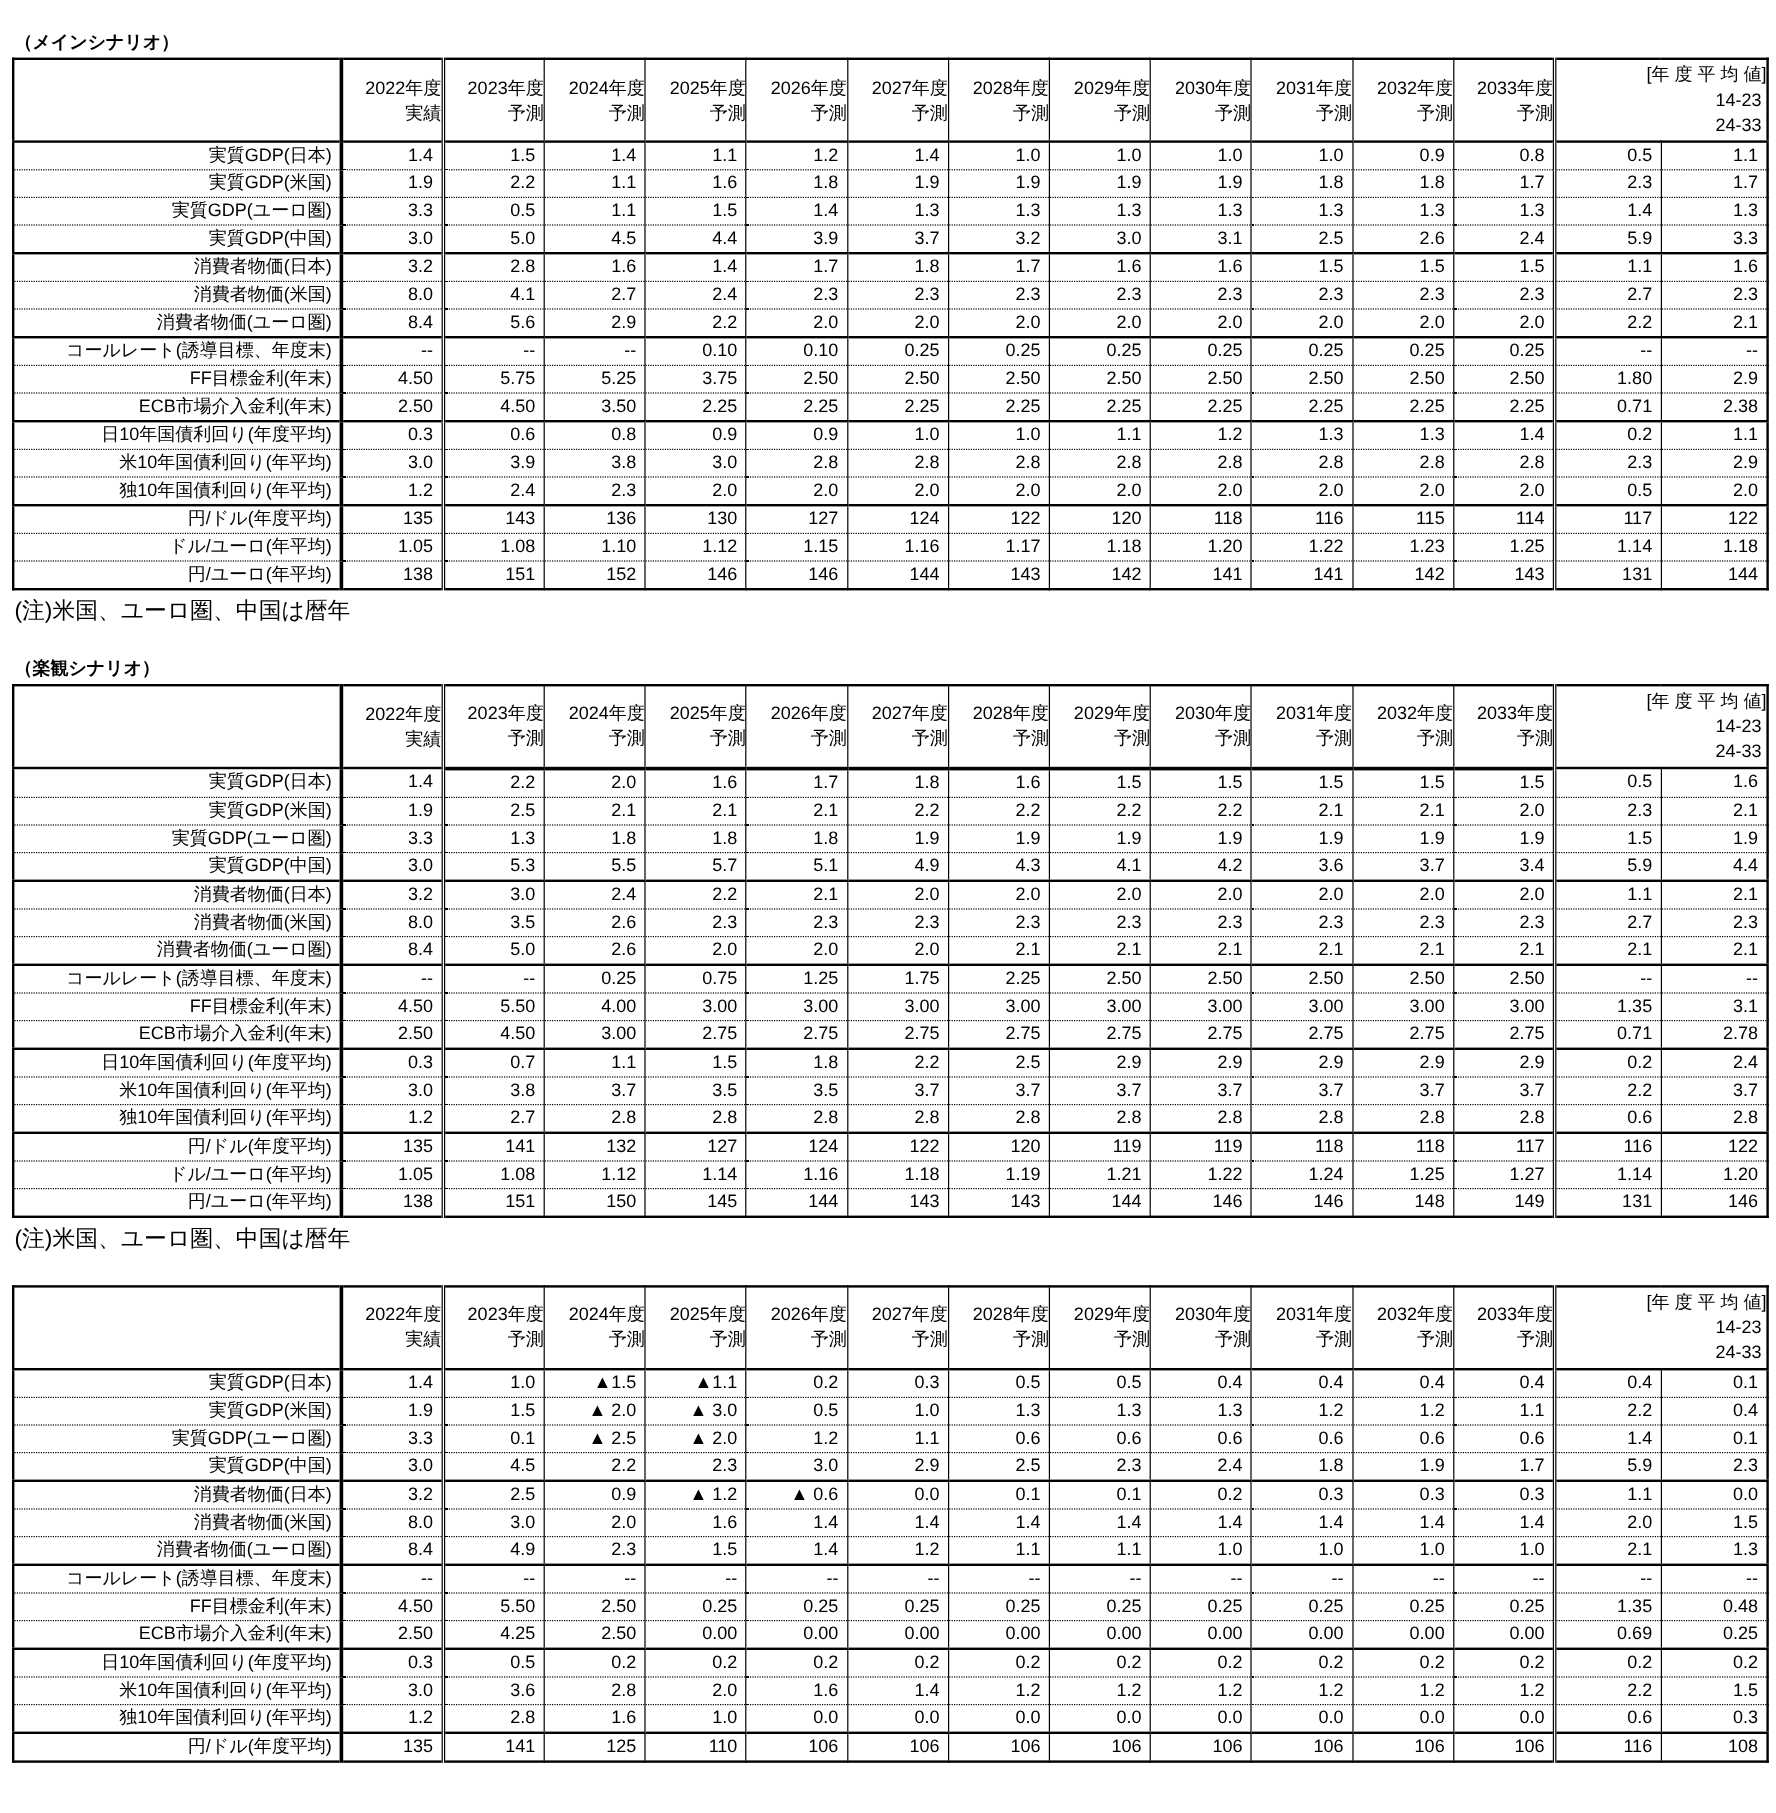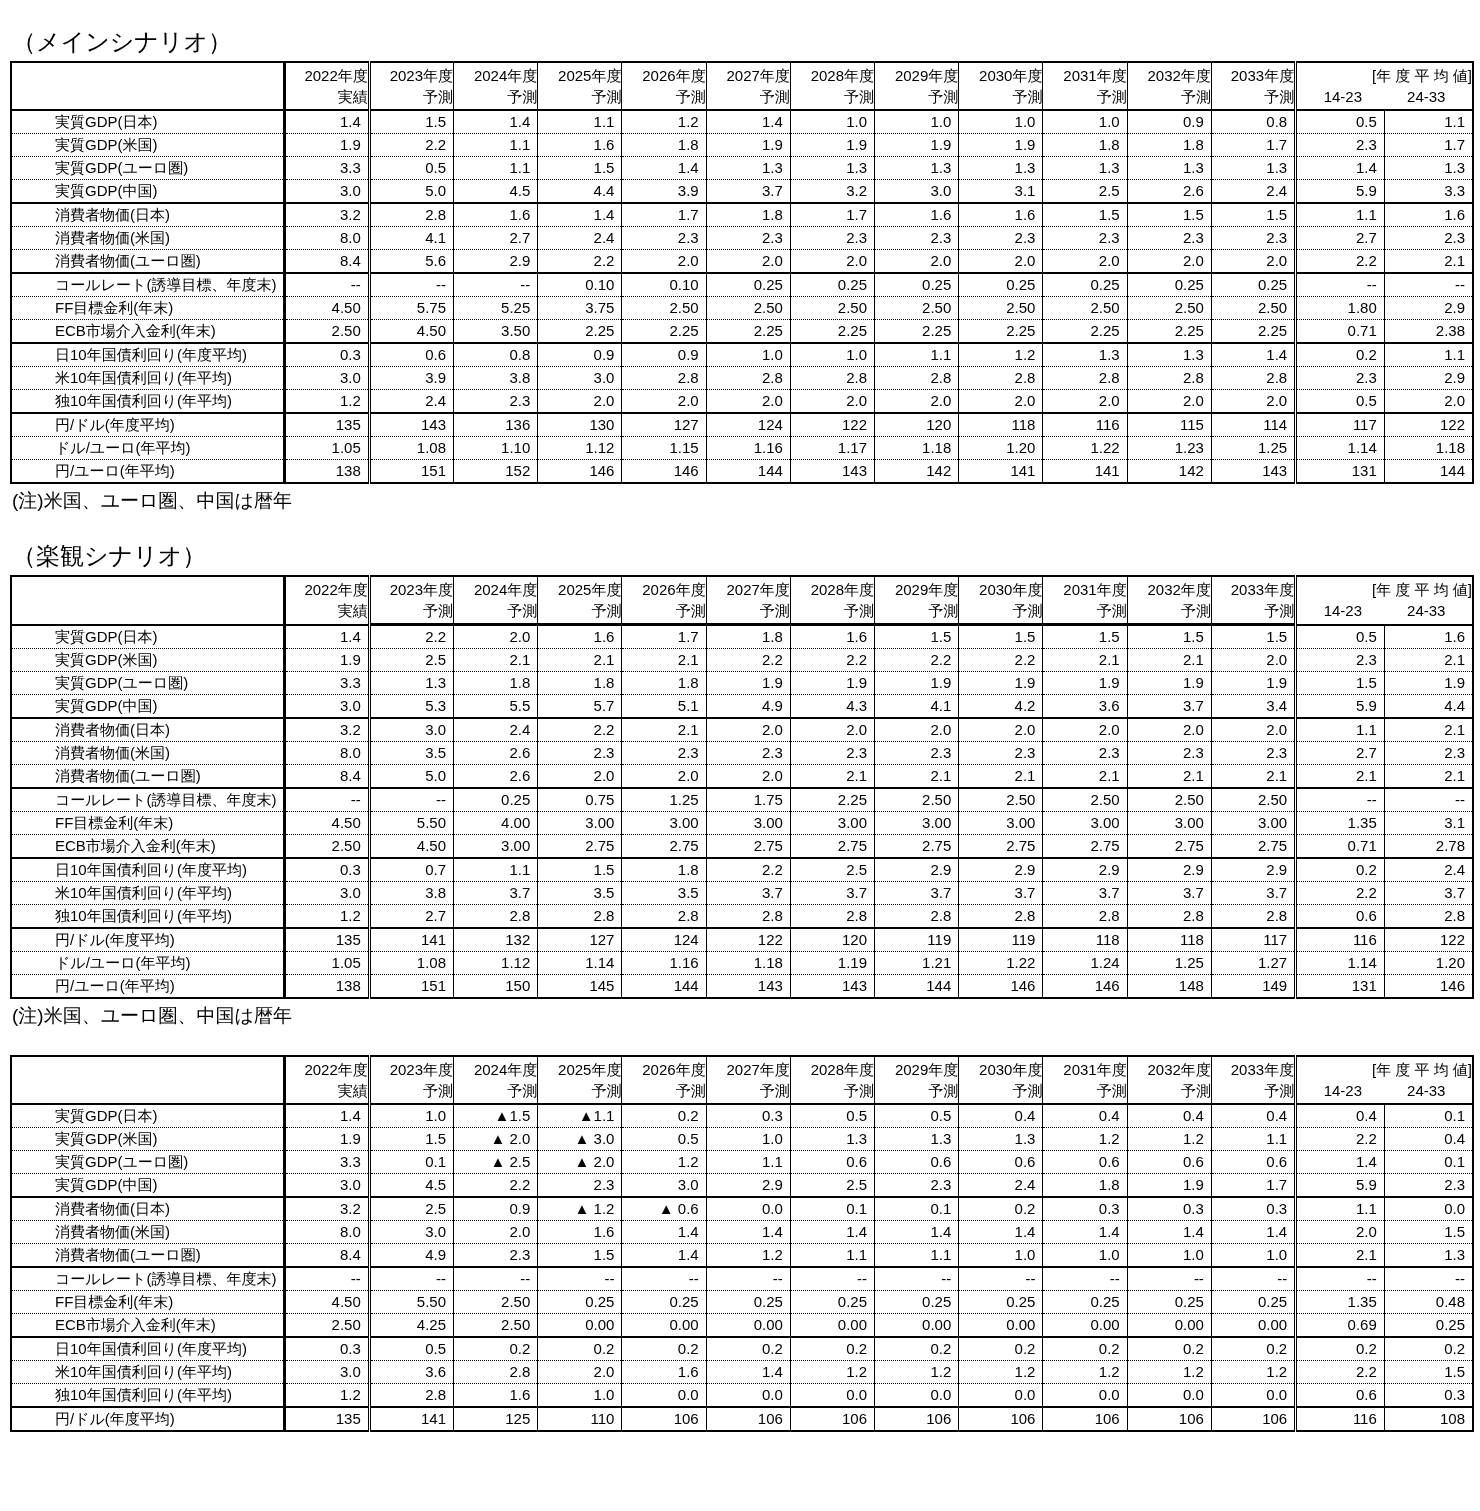--- a/index.html
+++ b/index.html
@@ -1,32 +1,32 @@
 <!DOCTYPE html>
 <html><head>
 <meta charset="utf-8">
 <style>
   html,body { margin:0; padding:0; background:#fff; color:#000; }
   body { width:1480px; font-family:"Liberation Sans", sans-serif; }
   .page { padding:26px 6px 8px 10px; }
   .title { text-align:center; font-size:27px; font-weight:bold; margin:6px 0 36px 0; letter-spacing:1px; }
-  .section-label { font-size:24px; margin:0 0 3px 2px; }
+  .section-label { font-size:15px; margin:0 0 3px 2px;font-weight:bold; }
   table { border-collapse:collapse; table-layout:fixed; border:2px solid #000; }
   th, td { font-size:15px; height:22px; line-height:22px; padding:0 7px 0 2px; font-weight:normal;
            white-space:nowrap; overflow:hidden; }
   td { text-align:right; border-left:1px solid #000; border-bottom:1px dotted #000; }
-  th.rowlabel { text-align:left; border-right:3px solid #000; border-bottom:1px dotted #000;padding-left:43px; }
+  th.rowlabel { text-align:right; border-right:3px solid #000; border-bottom:1px dotted #000;padding-left:43px; }
   thead th { border-left:1px solid #000; border-bottom:2px solid #000; text-align:right;
              padding:2px 0; vertical-align:middle; }
   thead th div { line-height:21px; }
   thead th.fthick { border-bottom:3px solid #000; }
   th.rowlabel-h { border-right:3px solid #000; border-bottom:2px solid #000; }
   .dbl { border-left:3px double #000 !important; }
   tr.group-end td, tr.group-end th { border-bottom:2px solid #000; }
-  .avg-subs { display:flex; justify-content:space-around; padding:0 4px; }
+  .avg-subs { display:flex; justify-content:space-around; padding:0 4px;flex-direction:column; }
   .note { font-size:19px; margin:4px 0 26px 2px; }
 </style>
 </head>
 <body>
 
 <div class="page">
   <div>
       <div>
         <div class="section-label">（メインシナリオ）</div>
         <table>

